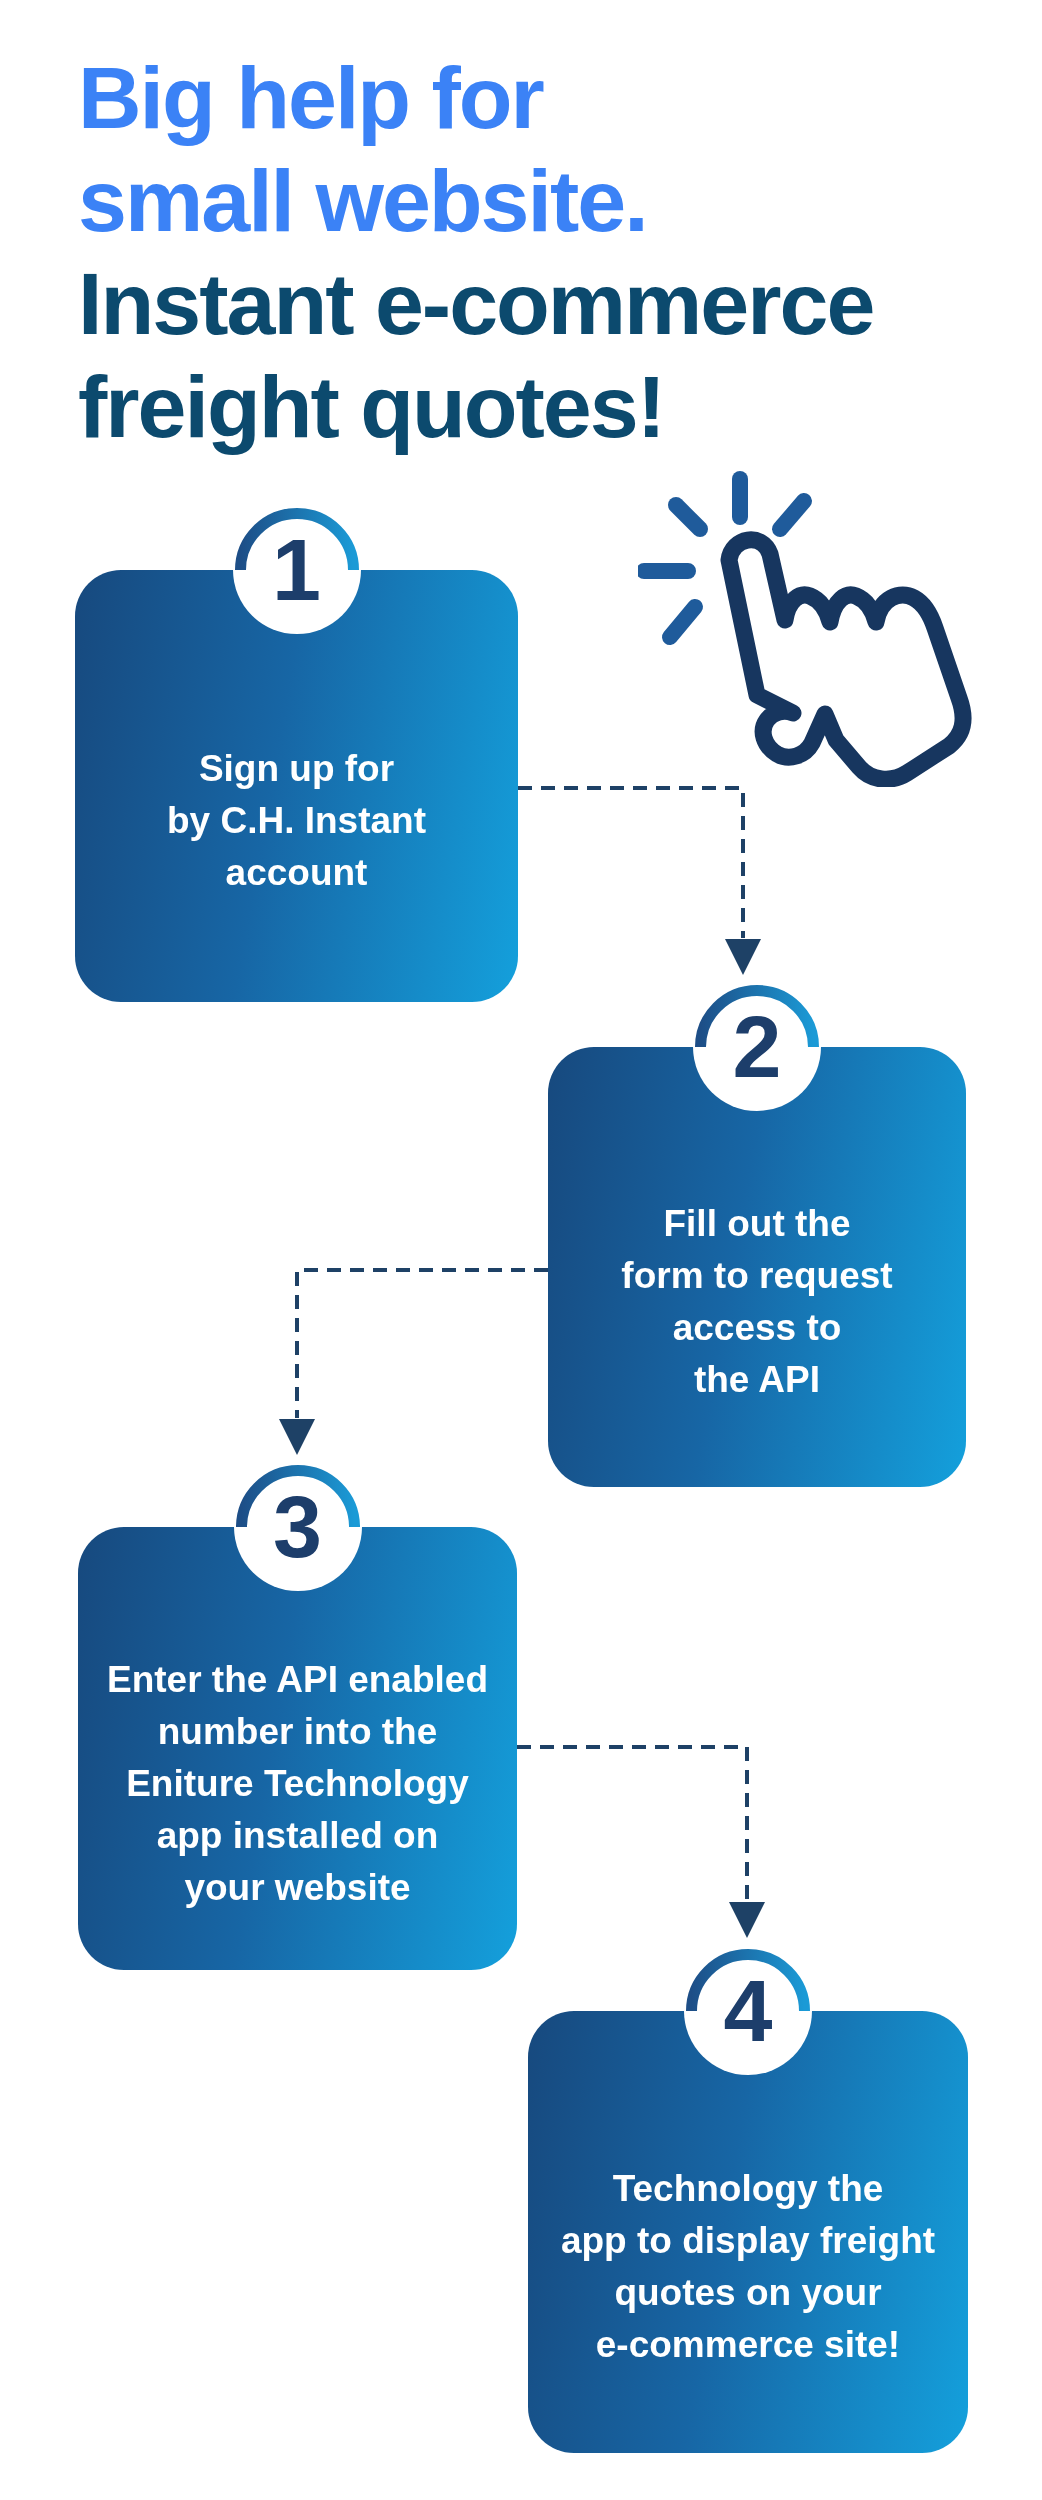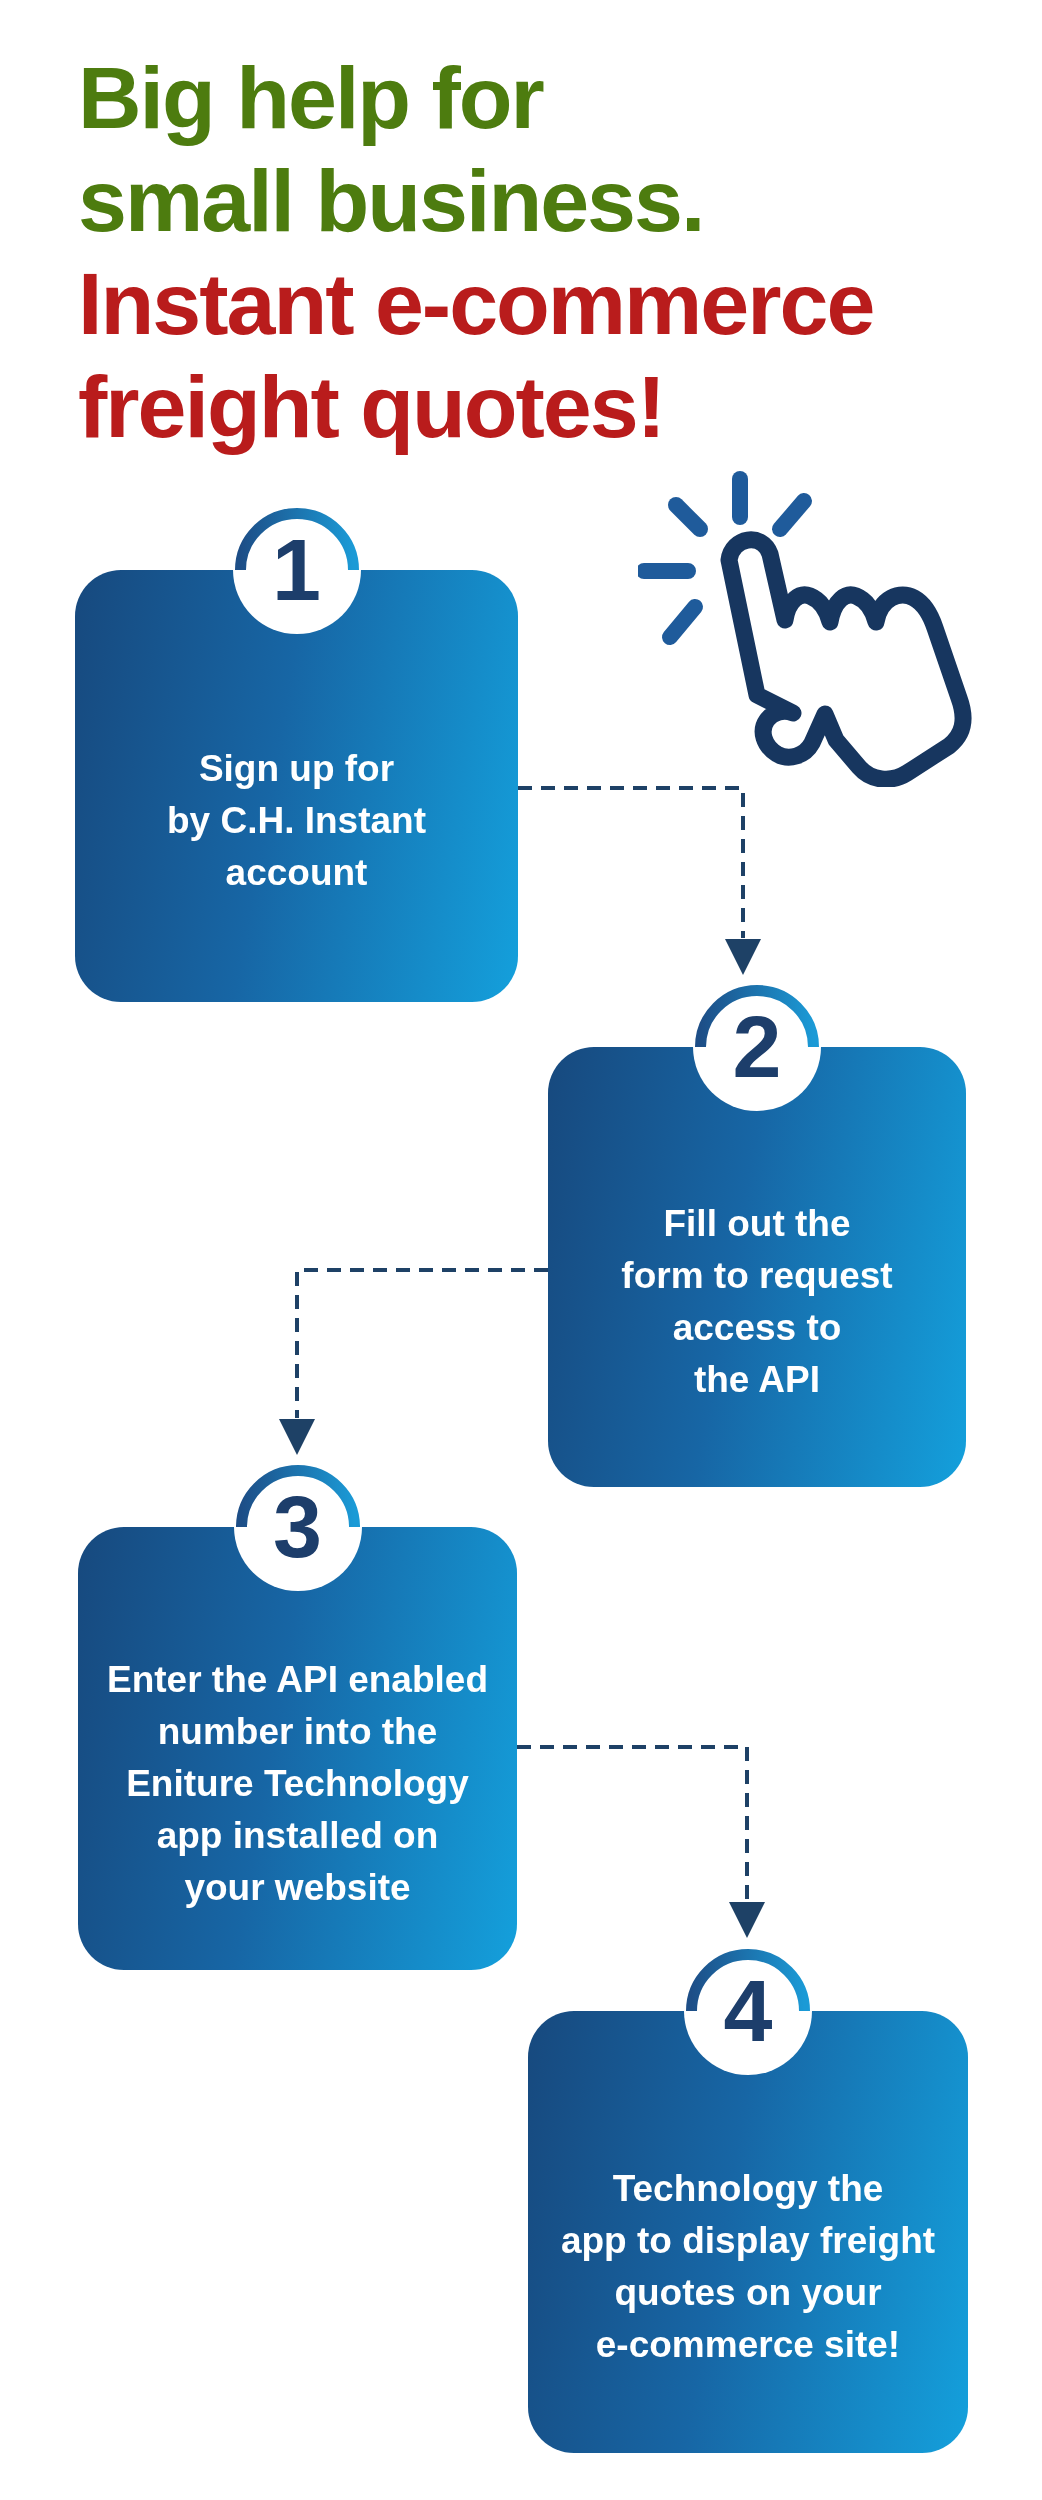--- a/index.html
+++ b/index.html
@@ -15,22 +15,22 @@
   .title{
     position:absolute;
     left:78px;
     top:46px;
     font-weight:bold;
     font-size:88px;
     line-height:103px;
     letter-spacing:-2px;
     white-space:nowrap;
   }
-  .title .primary{color:#4d7c0f;}
-  .title .accent{color:#b91c1c;}
+  .title .primary{color:#3b82f6;}
+  .title .accent{color:#0c4a6e;}
   
   .step-box{
     position:absolute;
     border-radius:46px;
     background:linear-gradient(100deg,#17497e 0%,#1766a5 45%,#14a0dc 100%);
     color:#ffffff;
     display:flex;
     flex-direction:column;
     align-items:center;
     justify-content:center;
@@ -85,21 +85,21 @@
     z-index:1;
   }
 </style>
 </head>
 <body>
 
 <div class="canvas">
 
   <div class="title">
     <div class="primary">Big help for</div>
-    <div class="primary">small business.</div>
+    <div class="primary">small website.</div>
     <div class="accent">Instant e-commerce</div>
     <div class="accent">freight quotes!</div>
   </div>
 
   <svg class="hand-icon" width="400" height="335" viewBox="0 0 400 335">
     <g stroke="#1f5b9b" stroke-width="16" stroke-linecap="round">
       <line x1="102" y1="27" x2="102" y2="65"></line>
       <line x1="38" y1="53" x2="62" y2="77"></line>
       <line x1="166" y1="49" x2="142" y2="77"></line>
       <line x1="6" y1="119" x2="50" y2="119"></line>

